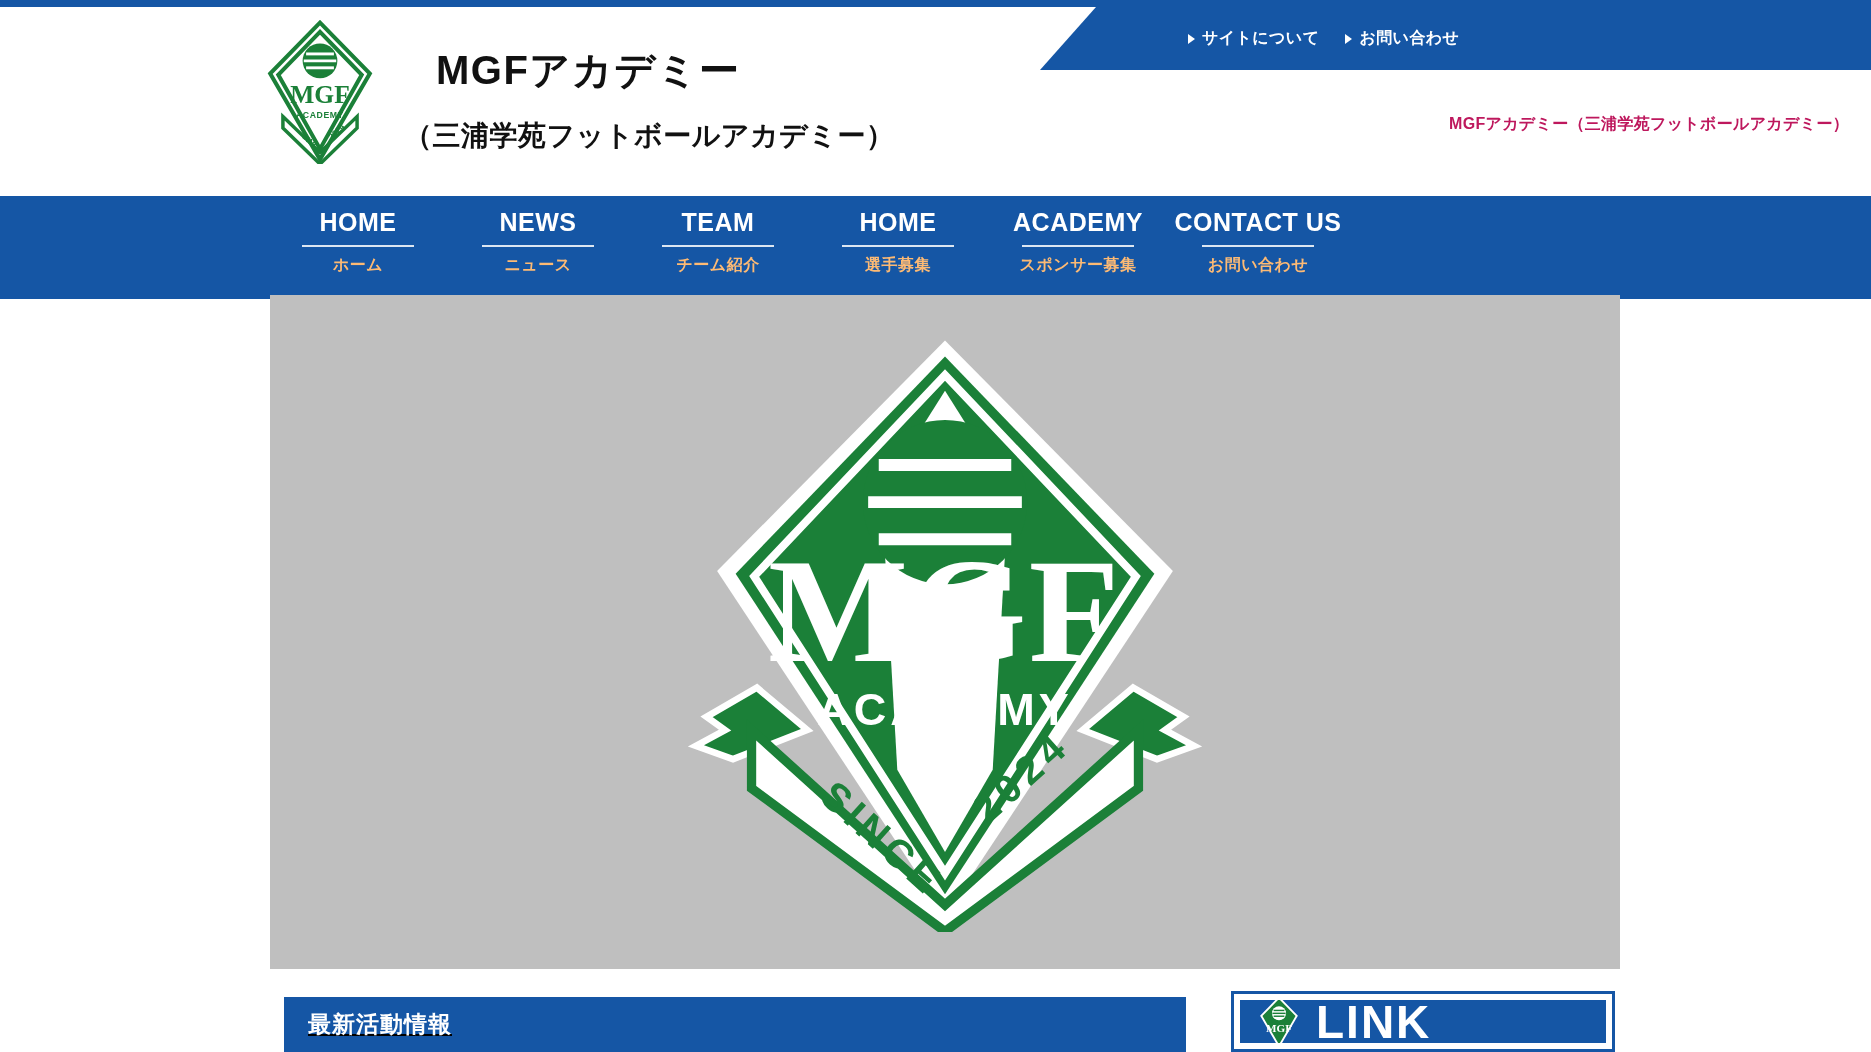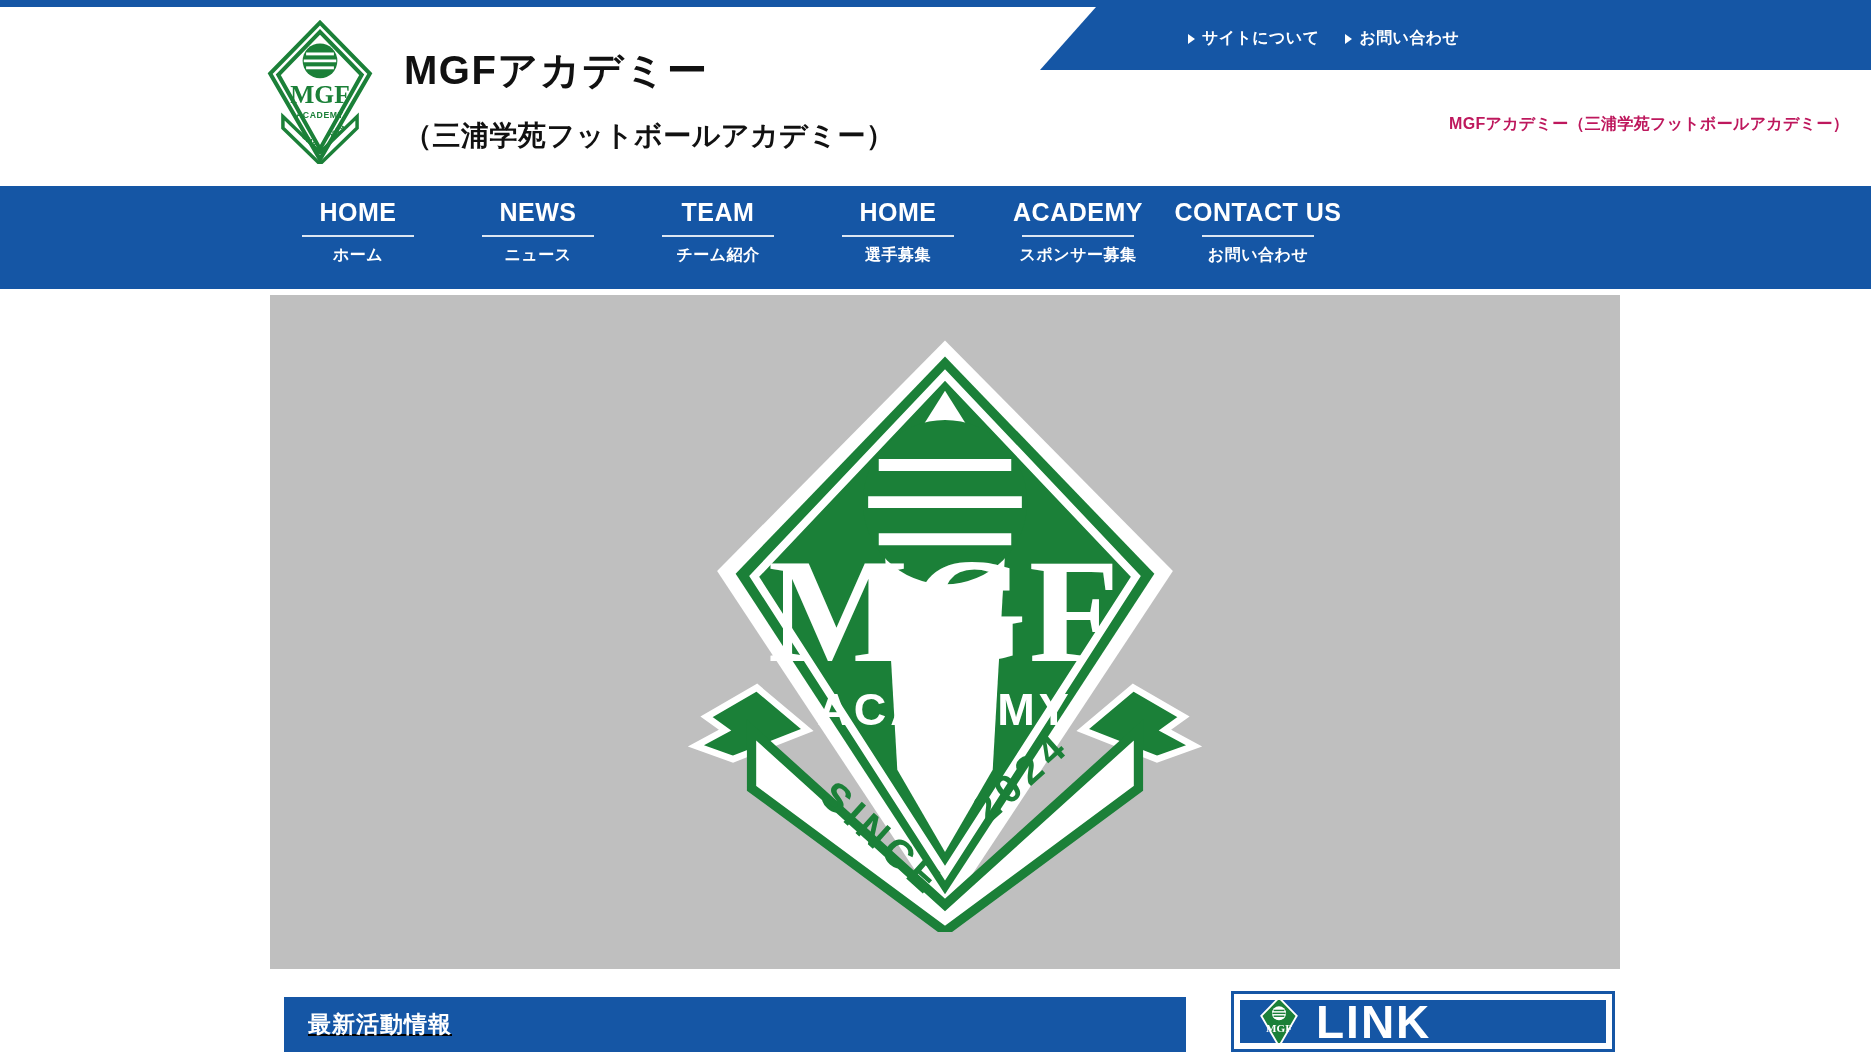--- a/index.html
+++ b/index.html
@@ -84,20 +84,21 @@
     flex-direction: column;
     gap: 6px;
     padding-top: 18px;
   }
   .brand-title {
     font-size: 40px;
     font-weight: bold;
     color: #111111;
     letter-spacing: 1.5px;
     line-height: 1.15;
+    margin-left: 32px;
   }
   .brand-sub {
     font-size: 28px;
     font-weight: bold;
     color: #111111;
     letter-spacing: .5px;
     line-height: 1.2;
     margin-top: 20px;
   }
 
@@ -110,21 +111,21 @@
     font-size: 16px;
     font-weight: bold;
     color: #be185d;
     line-height: 1.75;
     letter-spacing: .3px;
   }
 
   
   .nav {
     position: absolute;
-    top: 186px;
+    top: 196px;
     left: 0;
     width: 1871px;
     height: 103px;
     background: #1556A5;
     display: flex;
     align-items: flex-start;
     padding-left: 268px;
     padding-top: 11px;
   }
   .nav-item {
@@ -143,21 +144,21 @@
     line-height: 1.25;
     white-space: nowrap;
   }
   .nav-divider {
     width: 112px;
     height: 2px;
     background: rgba(255,255,255,.85);
     margin: 7px 0 8px 0;
   }
   .nav-jp {
-    color: #ffffff;
+    color: #fdba74;
     font-size: 16px;
     font-weight: bold;
     letter-spacing: .5px;
     white-space: nowrap;
   }
 
   
   .hero {
     position: absolute;
     top: 295px;

